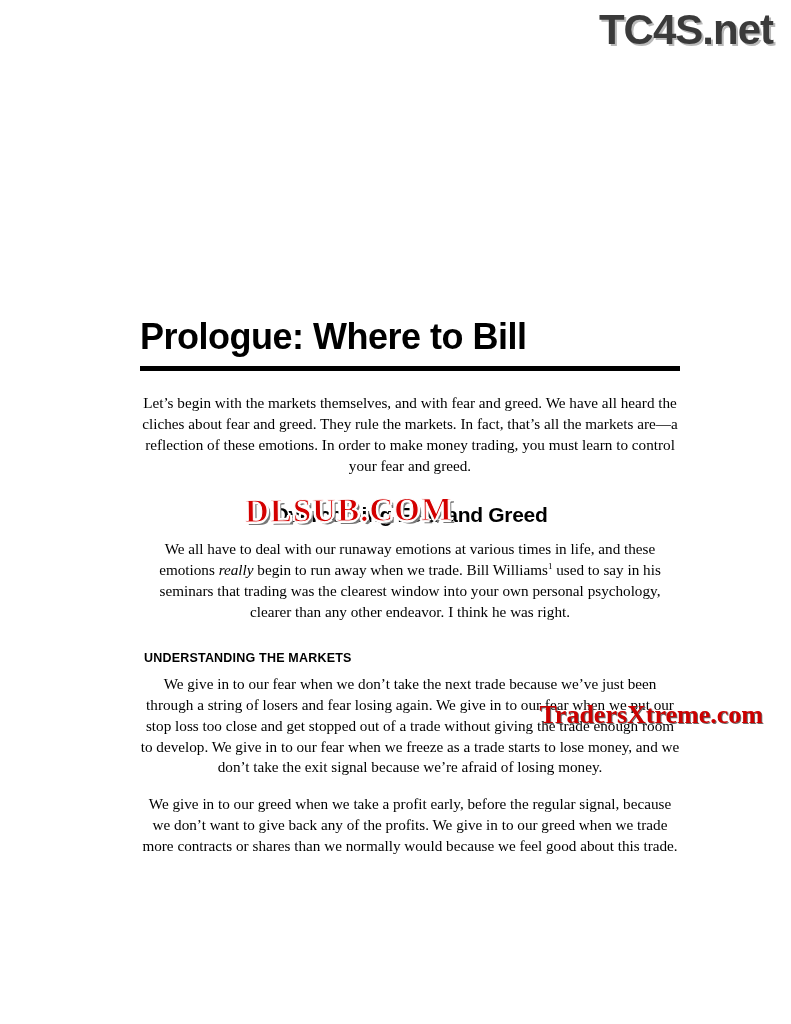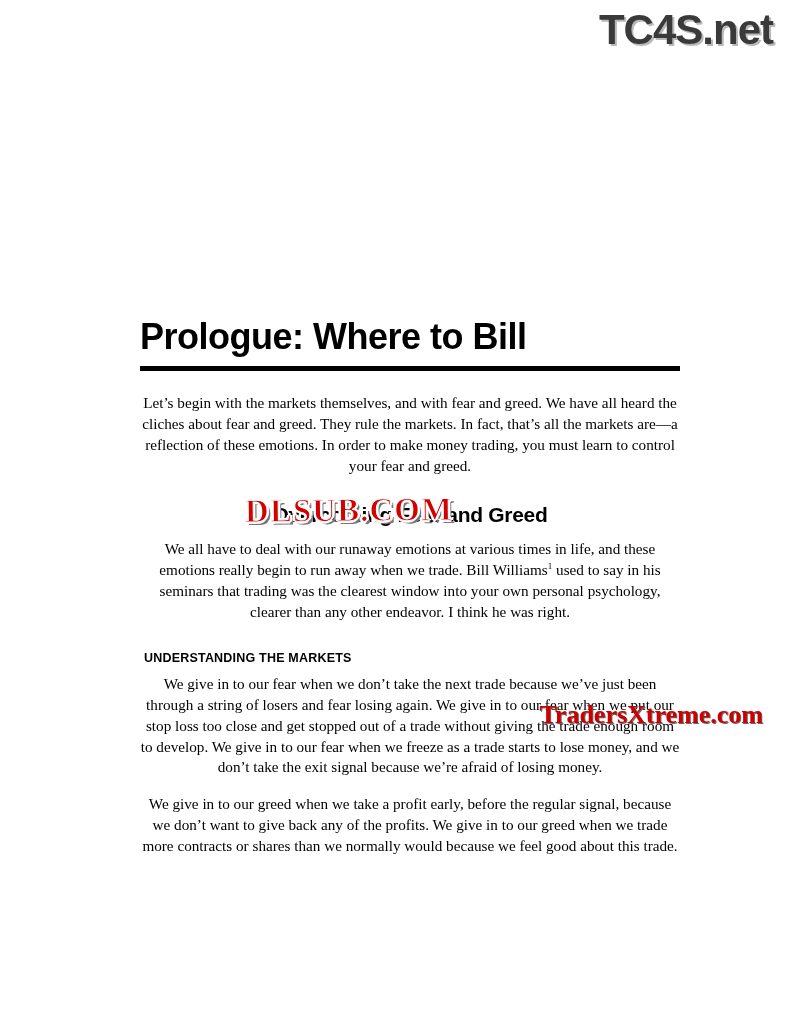--- a/index.html
+++ b/index.html
@@ -108,21 +108,21 @@
   }
 
   h3.sub-head {
     font-family: "Liberation Sans", sans-serif;
     font-weight: bold;
     font-size: 12.5px;
     letter-spacing: 0.2px;
     margin: 28px 0 9px 4px;
   }
 
-  .it { }
+  .it { font-style: italic; }
   sup { font-size: 9px; vertical-align: super; }
 </style>
 </head>
 <body>
 
 <div class="page">
 
   <div class="watermark-top">TC4S.net</div>
 
   <div class="content">

